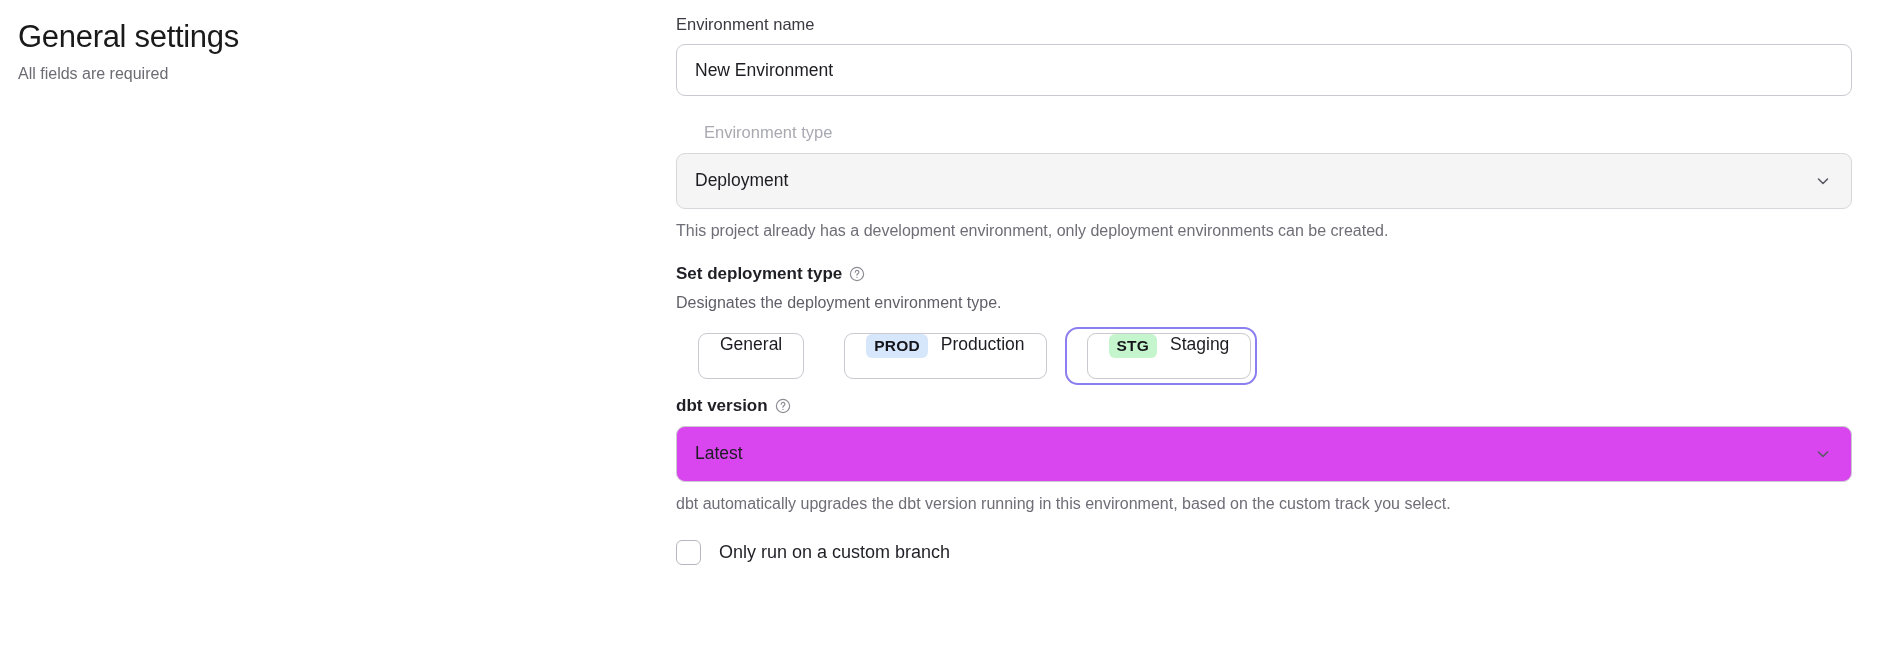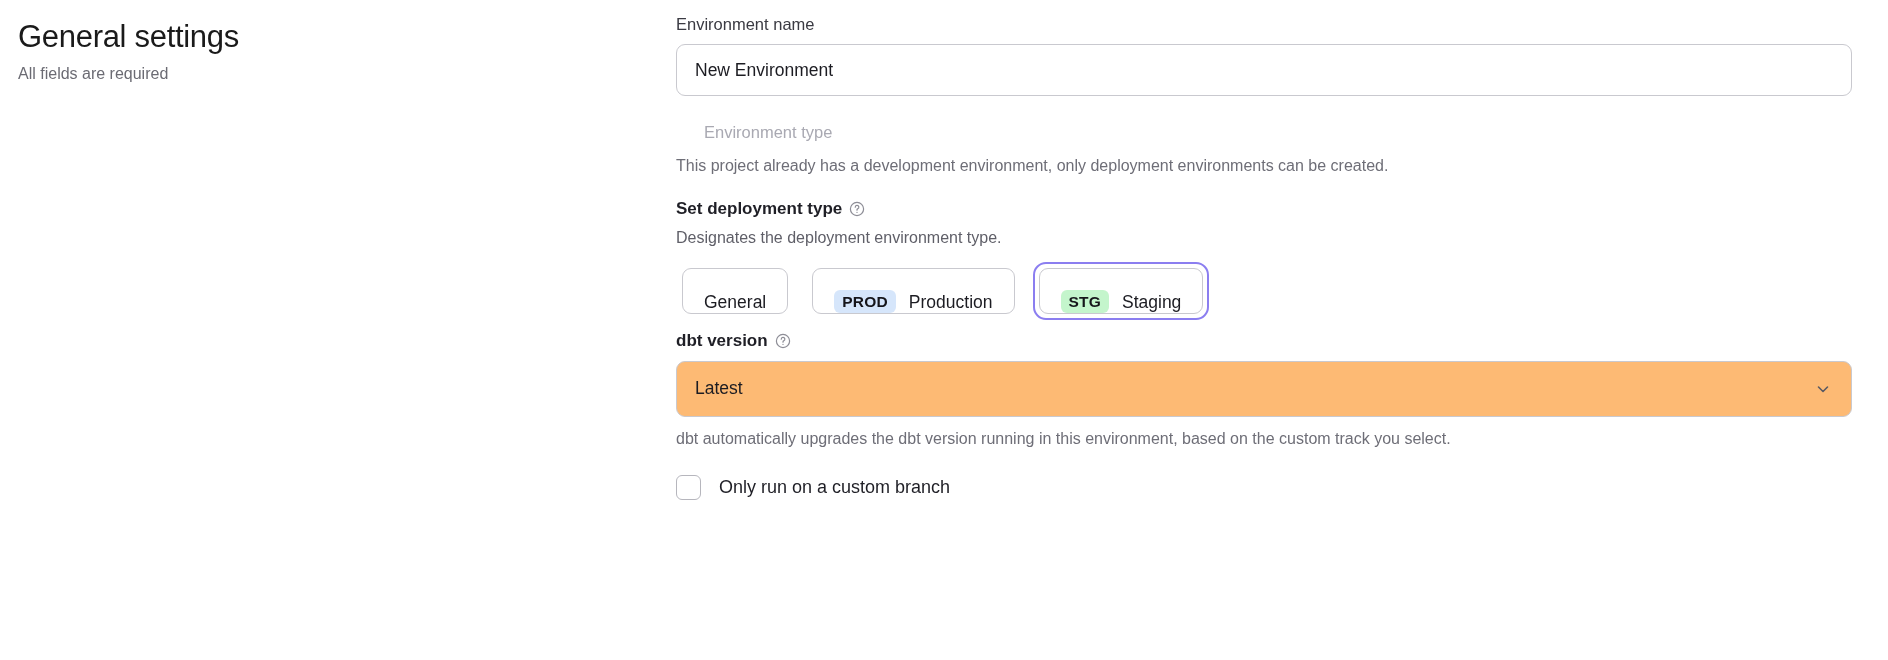--- a/index.html
+++ b/index.html
@@ -102,21 +102,21 @@
     border-radius: 9px;
     background: #f5f5f6;
     display: flex;
     align-items: center;
     justify-content: space-between;
     padding: 0 18px;
     font-size: 17.5px;
     color: #1c1c22;
   }
   .select-box.enabled {
-    background: #fdba74;
+    background: #d946ef;
     border-color: #c9c9cf;
   }
   .chev {
     color: #5a5a63;
     display: inline-flex;
     align-items: center;
     margin-right: 2px;
   }
   .chev svg { display: block; }
 
@@ -148,26 +148,27 @@
   }
   .seg-wrap.selected {
     border-color: #8b7ef0;
   }
   .seg-btn {
     height: 46px;
     border: 1px solid #c9c9cf;
     border-radius: 9px;
     background: #ffffff;
     display: inline-flex;
-    align-items: flex-end;
+    align-items: flex-start;
     gap: 13px;
     padding: 0 21px;
     font-size: 17.5px;
     color: #1c1c22;
     white-space: nowrap;
+    margin-left: 16px;
   }
   .badge {
     font-size: 15.5px;
     font-weight: bold;
     letter-spacing: 0.2px;
     border-radius: 6px;
     padding: 4px 8px;
     line-height: 1;
     color: #15151a;
   }
@@ -211,20 +212,28 @@
 
     <div>
       <div class="field-label">Environment name</div>
       <div class="text-input">
         <span>New Environment</span>
       </div>
     </div>
 
     <div class="mt-26">
       <div class="field-label muted">Environment type</div>
+      <div class="select-box">
+        <span>Deployment</span>
+        <span class="chev">
+          <svg width="16" height="16" viewBox="0 0 16 16" fill="none" stroke="currentColor" stroke-width="1.6" stroke-linecap="round" stroke-linejoin="round">
+            <path d="M3.5 6 L8 10.5 L12.5 6"></path>
+          </svg>
+        </span>
+      </div>
       <div class="help-text">This project already has a development environment, only deployment environments can be created.</div>
     </div>
 
     <div class="mt-22">
       <div class="label-row">
         <span class="label-strong">Set deployment type</span>
         <span class="help-icon">
           <svg width="16" height="16" viewBox="0 0 16 16" fill="none" stroke="currentColor" stroke-width="1.2">
             <circle cx="8" cy="8" r="6.6"></circle>
             <path d="M6.25 6.15a1.8 1.8 0 1 1 2.4 1.7c-.45.18-.65.5-.65.95v.35" stroke-linecap="round" fill="none"></path>

